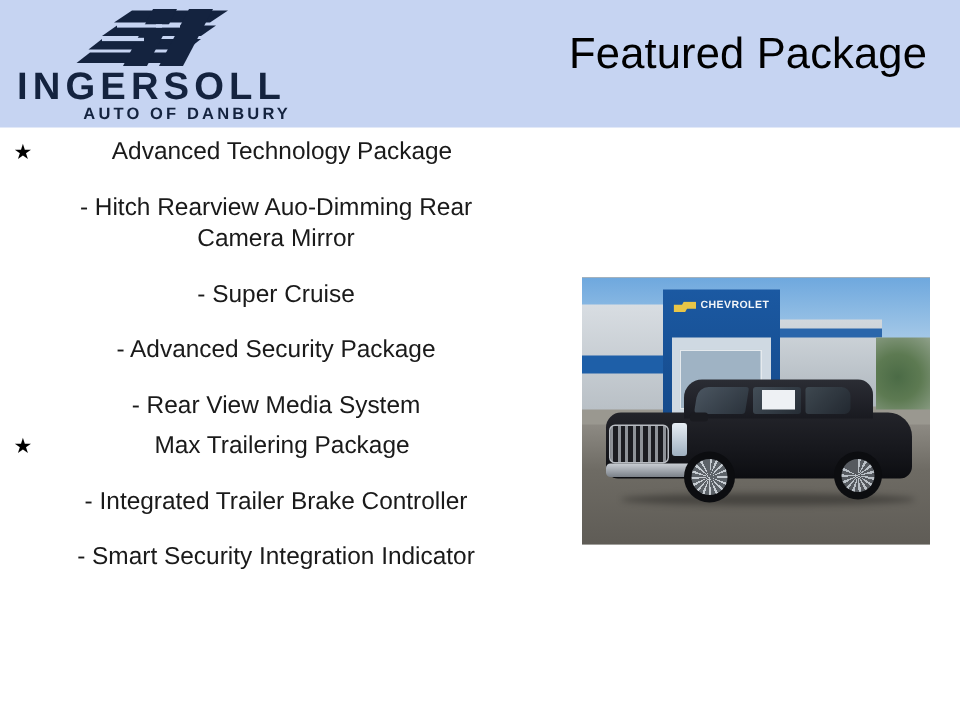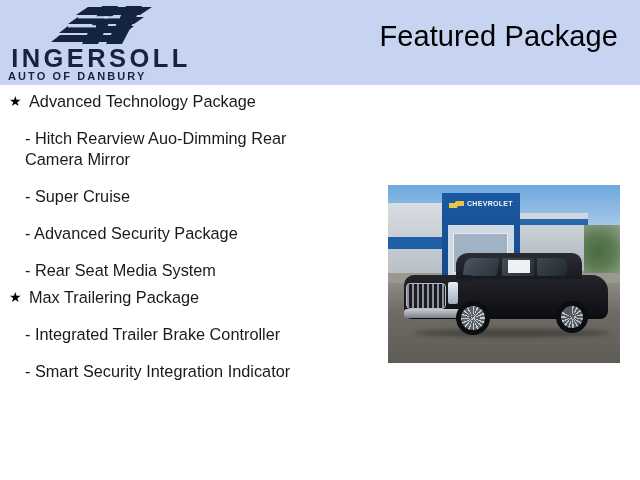--- a/index.html
+++ b/index.html
@@ -49,21 +49,21 @@
     font-weight: bold;
     letter-spacing: 3.4px;
     color: #14233f;
     line-height: 1;
   }
   .brand-tagline {
     position: absolute;
     left: 8px;
     top: 69px;
     width: 186px;
-    text-align: left;
+    text-align: right;
     font-size: 11px;
     font-weight: bold;
     letter-spacing: 2.1px;
     color: #14233f;
     line-height: 1;
   }
 
   .header-title {
     position: absolute;
     right: 22px;
@@ -102,20 +102,21 @@
     position: absolute;
     left: 9px;
     top: 0px;
     font-size: 14px;
     line-height: 21px;
     color: #000000;
   }
   .row-text {
     display: block;
     max-width: 318px;
+    text-align: center;
   }
 
   
   .vehicle-photo {
     position: absolute;
     left: 388px;
     top: 185px;
     width: 232px;
     height: 178px;
     overflow: hidden;
@@ -369,21 +370,21 @@
 
   <div class="list-row level-2">
     <span class="row-text">- Super Cruise</span>
   </div>
 
   <div class="list-row level-2">
     <span class="row-text">- Advanced Security Package</span>
   </div>
 
   <div class="list-row level-2">
-    <span class="row-text">- Rear Seat Media System</span>
+    <span class="row-text">- Rear View Media System</span>
   </div>
 
   <div class="list-row level-1">
     <span class="row-bullet">★</span>
     <span class="row-text">Max Trailering Package</span>
   </div>
 
   <div class="list-row level-2">
     <span class="row-text">- Integrated Trailer Brake Controller</span>
   </div>

